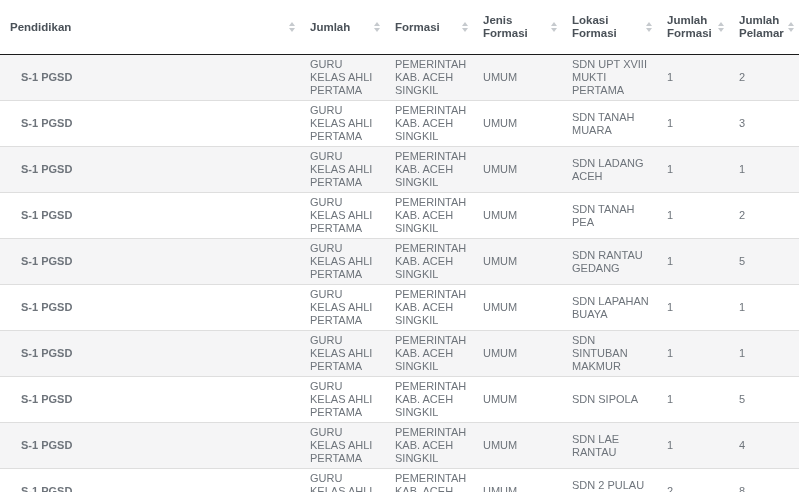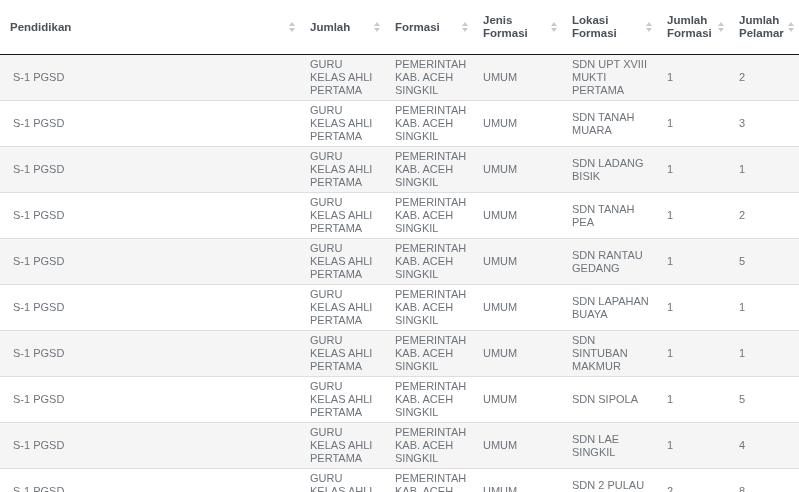--- a/index.html
+++ b/index.html
@@ -26,21 +26,21 @@
   }
   tbody td {
     vertical-align:middle;
     font-size:11px; color:#6e747b;
     line-height:13px; white-space:pre-line;
     padding:3px 8px 3px 10px;
     border-top:1px solid #dedede;
   }
   tbody tr:first-child td { border-top:none; }
   tbody tr:nth-child(odd) { background:#f5f5f6; }
-  td.col-pendidikan { padding-left:13px; }
+  td.col-pendidikan { padding-left:21px;font-weight:bold; }
 
   .sort-icon {
     position:absolute; right:5px; top:50%;
     transform:translateY(-50%);
     display:flex; flex-direction:column; align-items:center;
   }
   .sort-icon .tri { display:block; width:0; height:0;
     border-left:3.5px solid transparent; border-right:3.5px solid transparent; }
   .sort-icon .tri.up   { border-bottom:4px solid #c6cace; margin-bottom:2px; }
   .sort-icon .tri.down { border-top:4px solid #c6cace; }
@@ -129,21 +129,21 @@
   <tr class="data-row">
     <td class="col-pendidikan">S-1 PGSD</td>
     <td class="col-jabatan">GURU
 KELAS AHLI
 PERTAMA</td>
     <td class="col-instansi">PEMERINTAH
 KAB. ACEH
 SINGKIL</td>
     <td class="col-jenis">UMUM</td>
     <td class="col-lokasi">SDN LADANG
-BISIK</td>
+ACEH</td>
     <td class="col-jumlah-formasi">1</td>
     <td class="col-jumlah-pelamar">1</td>
   </tr>
 
   <tr class="data-row">
     <td class="col-pendidikan">S-1 PGSD</td>
     <td class="col-jabatan">GURU
 KELAS AHLI
 PERTAMA</td>
     <td class="col-instansi">PEMERINTAH
@@ -218,21 +218,21 @@
   <tr class="data-row">
     <td class="col-pendidikan">S-1 PGSD</td>
     <td class="col-jabatan">GURU
 KELAS AHLI
 PERTAMA</td>
     <td class="col-instansi">PEMERINTAH
 KAB. ACEH
 SINGKIL</td>
     <td class="col-jenis">UMUM</td>
     <td class="col-lokasi">SDN LAE
-SINGKIL</td>
+RANTAU</td>
     <td class="col-jumlah-formasi">1</td>
     <td class="col-jumlah-pelamar">4</td>
   </tr>
 
   <tr class="data-row">
     <td class="col-pendidikan">S-1 PGSD</td>
     <td class="col-jabatan">GURU
 KELAS AHLI
 PERTAMA</td>
     <td class="col-instansi">PEMERINTAH

